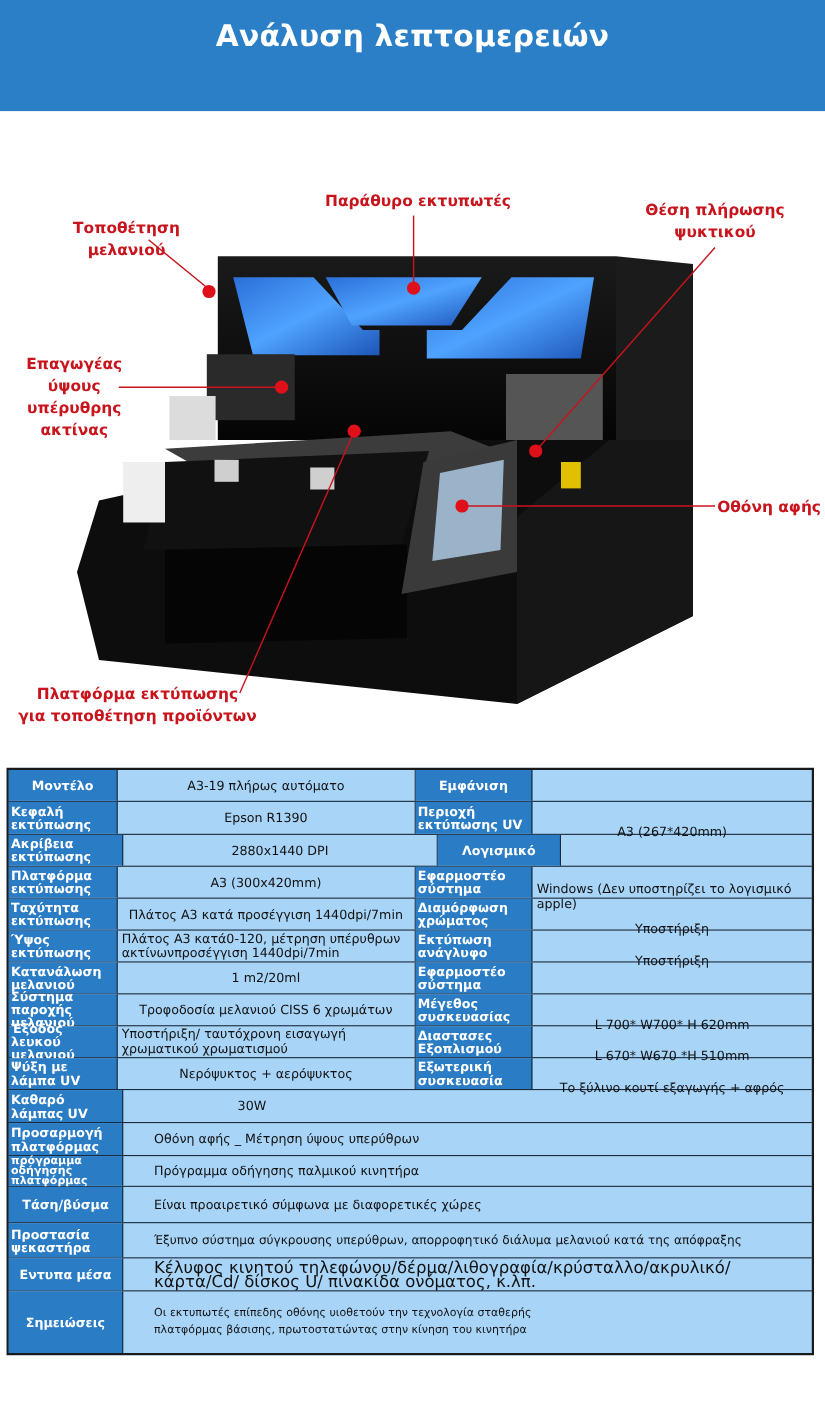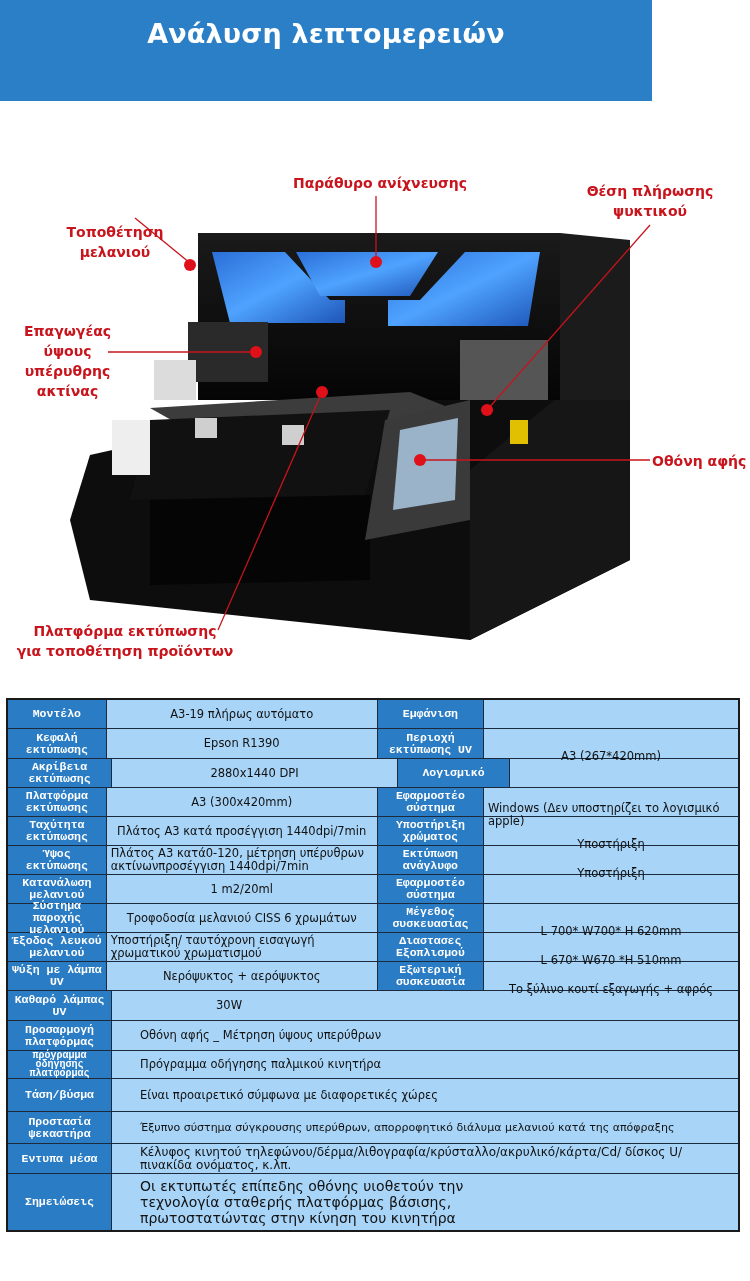--- a/index.html
+++ b/index.html
@@ -1,27 +1,27 @@
 <!DOCTYPE html>
 <html><head>
 <meta charset="utf-8">
 <style>
   * { box-sizing: border-box; margin: 0; padding: 0; }
   body { width: 750px; height: 1281px; background: #ffffff; font-family: "DejaVu Sans", sans-serif; position: relative; overflow: hidden; }
-  .header { position: absolute; left: 0; top: 0; width: 652px; height: 101px; background: #2a7fc6; color: #fff; text-align: center; }
+  .header { position: absolute; left: 0; top: 0; width: 750px; height: 101px; background: #2a7fc6; color: #fff; text-align: center; }
   .header .t1 { position: absolute; top: 18px; left: 0; width: 100%; font-size: 27px; font-weight: bold; letter-spacing: 0.2px; }
   .header .t2 { position: absolute; top: 58px; left: 0; width: 100%; font-size: 27px; font-weight: bold; }
 
   .product { position: absolute; left: 0; top: 101px; width: 750px; height: 590px; }
   .callout { position: absolute; color: #c8141c; font-weight: bold; font-size: 14px; text-align: center; line-height: 20px; }
 
   .specs { position: absolute; left: 6px; top: 698px; width: 734px; border: 2px solid #1a1a1a; background: #a7d4f7; }
   .row { display: flex; border-bottom: 1.5px solid #1c2a3c; }
   .row:last-child { border-bottom: none; }
-  .lbl { background: #2a7cc4; color: #fff; font-weight: bold; font-size: 11.5px; text-align: center; line-height: 12px; display: flex; align-items: center; justify-content: center; padding: 1px 2px; border-right: 1.5px solid #1c2a3c; font-family: Liberation Mono, monospace; }
+  .lbl { background: #2a7cc4; color: #fff; font-weight: bold; font-size: 11.5px; text-align: left; line-height: 12px; display: flex; align-items: center; justify-content: center; padding: 1px 2px; border-right: 1.5px solid #1c2a3c; }
   .val { color: #111; font-size: 11.5px; text-align: left; display: flex; align-items: center; justify-content: center; line-height: 13px; padding: 1px 4px; border-right: 1.5px solid #1c2a3c; }
   .val.left { justify-content: flex-start; text-align: left; padding-left: 28px; }
   .c1 { width: 104px; }
   .c2 { width: 286px; }
   .c3 { width: 112px; }
   .c4 { width: 268px; border-right: none; margin-top: 26px; }
   .wide { flex: 1; border-right: none; }
 </style>
 </head>
 <body>
@@ -83,22 +83,22 @@
     <g fill="#e0101a">
       <circle cx="190" cy="265" r="6"></circle>
       <circle cx="376" cy="262" r="6"></circle>
       <circle cx="256" cy="352" r="6"></circle>
       <circle cx="487" cy="410" r="6"></circle>
       <circle cx="322" cy="392" r="6"></circle>
       <circle cx="420" cy="460" r="6"></circle>
     </g>
   </svg>
 
-  <div class="callout" style="left:30px; top:97px; width:170px;margin-top:24px;">Τοποθέτηση μελανιού</div>
-  <div class="callout" style="left:280px; top:72px; width:200px;">Παράθυρο ανίχνευσης</div>
+  <div class="callout" style="left:30px; top:97px; width:170px;">Τοποθέτηση μελανιού</div>
+  <div class="callout" style="left:280px; top:72px; width:200px;">Παράθυρο εκτυπωτές</div>
   <div class="callout" style="left:575px; top:80px; width:150px;">
     <div>Θέση πλήρωσης</div>
     <div>ψυκτικού</div>
   </div>
   <div class="callout" style="left:0px; top:220px; width:135px;">
     <div>Επαγωγέας ύψους</div>
     <div>υπέρυθρης</div>
     <div>ακτίνας</div>
   </div>
   <div class="callout" style="left:652px; top:350px; width:100px; text-align:left;">Οθόνη αφής</div>
@@ -129,21 +129,21 @@
   </div>
   <div class="row" style="height:29px">
     <div class="lbl c1">Πλατφόρμα εκτύπωσης</div>
     <div class="val c2">A3 (300x420mm)</div>
     <div class="lbl c3">Εφαρμοστέο σύστημα</div>
     <div class="val c4">Windows (Δεν υποστηρίζει το λογισμικό apple)</div>
   </div>
   <div class="row" style="height:29px">
     <div class="lbl c1">Ταχύτητα εκτύπωσης</div>
     <div class="val c2">Πλάτος A3 κατά προσέγγιση 1440dpi/7min</div>
-    <div class="lbl c3">Υποστήριξη χρώματος</div>
+    <div class="lbl c3">Διαμόρφωση χρώματος</div>
     <div class="val c4">Υποστήριξη</div>
   </div>
   <div class="row" style="height:29px">
     <div class="lbl c1">Ύψος εκτύπωσης</div>
     <div class="val c2">Πλάτος A3 κατά0-120, μέτρηση υπέρυθρων ακτίνωνπροσέγγιση 1440dpi/7min</div>
     <div class="lbl c3">Εκτύπωση ανάγλυφο</div>
     <div class="val c4">Υποστήριξη</div>
   </div>
   <div class="row" style="height:29px">
     <div class="lbl c1">Κατανάλωση μελανιού</div>
@@ -185,19 +185,19 @@
   <div class="row" style="height:33px">
     <div class="lbl c1">Τάση/βύσμα</div>
     <div class="val wide left">Είναι προαιρετικό σύμφωνα με διαφορετικές χώρες</div>
   </div>
   <div class="row" style="height:32px">
     <div class="lbl c1">Προστασία ψεκαστήρα</div>
     <div class="val wide left" style="font-size:11px">Έξυπνο σύστημα σύγκρουσης υπερύθρων, απορροφητικό διάλυμα μελανιού κατά της απόφραξης</div>
   </div>
   <div class="row" style="height:30px">
     <div class="lbl c1">Εντυπα μέσα</div>
-    <div class="val wide left" style="font-size:12px; ">Κέλυφος κινητού τηλεφώνου/δέρμα/λιθογραφία/κρύσταλλο/ακρυλικό/κάρτα/Cd/ δίσκος U/ πινακίδα ονόματος, κ.λπ.</div>
+    <div class="val wide left" style="font-size:15px; ">Κέλυφος κινητού τηλεφώνου/δέρμα/λιθογραφία/κρύσταλλο/ακρυλικό/κάρτα/Cd/ δίσκος U/ πινακίδα ονόματος, κ.λπ.</div>
   </div>
   <div class="row" style="height:56px">
     <div class="lbl c1">Σημειώσεις</div>
-    <div class="val wide left" style="font-size:14px; line-height:16px; padding-right:240px">Οι εκτυπωτές επίπεδης οθόνης υιοθετούν την τεχνολογία σταθερής πλατφόρμας βάσισης, πρωτοστατώντας στην κίνηση του κινητήρα</div>
+    <div class="val wide left" style="font-size:10px; line-height:16px; padding-right:240px">Οι εκτυπωτές επίπεδης οθόνης υιοθετούν την τεχνολογία σταθερής πλατφόρμας βάσισης, πρωτοστατώντας στην κίνηση του κινητήρα</div>
   </div>
 </div>
 
 </body></html>

